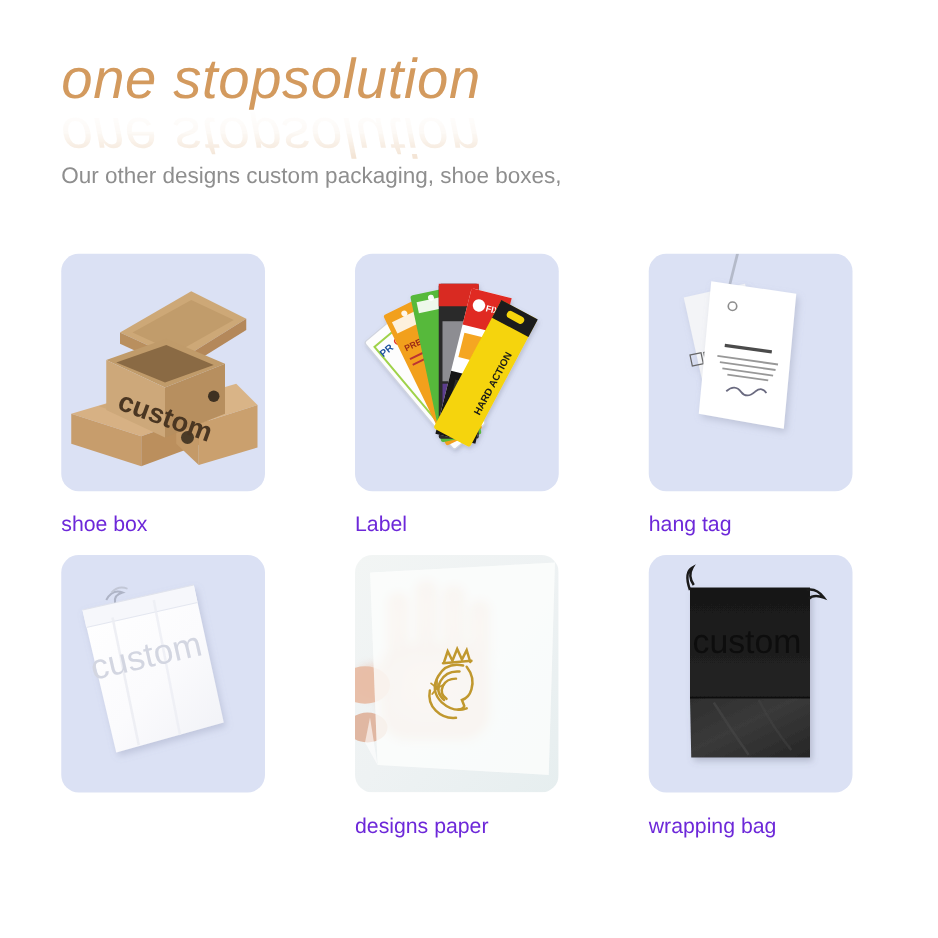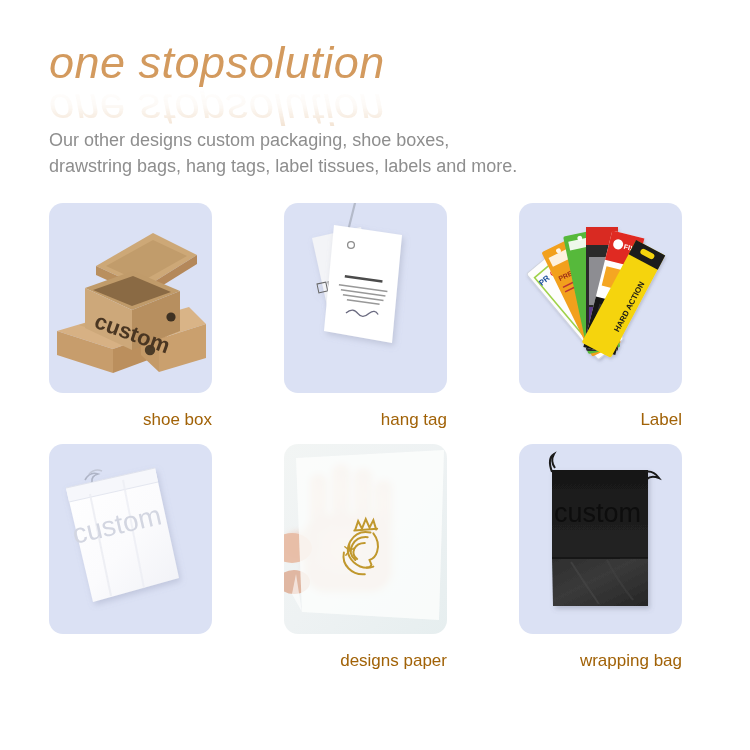--- a/index.html
+++ b/index.html
@@ -77,40 +77,39 @@
   .card-thumb {
     width: 163px;
     height: 190px;
     background: #dbe1f4;
     border-radius: 14px;
     position: relative;
     overflow: hidden;
   }
   .card-label {
     margin-top: 17px;
-    text-align: right;
+    text-align: left;
     font-size: 17px;
-    color: #a16207;
+    color: #6d28d9;
     font-weight: 400;
     line-height: 1.2;
   }
 
   svg { display: block; }
 </style>
 </head>
 <body>
 
 <div class="header">
   <div class="headline-wrap">
     <h1 class="headline">one stopsolution</h1>
     <div class="headline-reflection" aria-hidden="true">one stopsolution</div>
   </div>
   <p class="subtitle">
     <span class="line">Our other designs custom packaging, shoe boxes,</span>
-    <span class="line">drawstring bags, hang tags, label tissues, labels and more.</span>
   </p>
 </div>
 
 <div class="grid">
 
   <div class="card">
     <div class="card-thumb">
       <span>
         <svg width="163" height="190" viewBox="0 0 163 190">
 
@@ -141,60 +140,20 @@
             <polygon points="44,87 84,73 122,89 83,103" fill="#8a6a44"></polygon>
             <polygon points="36,85 36,125 83,147 83,107" fill="#cda87a"></polygon>
             <polygon points="83,107 83,147 131,128 131,88" fill="#b78f5f"></polygon>
             <circle cx="122" cy="114" r="4.6" fill="#3e3122"></circle>
             <text x="44" y="124" transform="rotate(20 44 124)" font-family="'Liberation Sans',sans-serif" font-size="22" font-weight="bold" fill="#4a3622">custom</text>
           </g>
         </svg>
       </span>
     </div>
     <div class="card-label">shoe box</div>
-  </div>
-
-  <div class="card">
-    <div class="card-thumb">
-      <span>
-        <svg width="163" height="190" viewBox="0 0 163 190">
-          <defs>
-            <filter id="tagShadow" x="-30%" y="-30%" width="180%" height="180%">
-              <feDropShadow dx="2" dy="3" stdDeviation="3" flood-color="#8a90a8" flood-opacity="0.35"></feDropShadow>
-            </filter>
-          </defs>
-
-          <path d="M72 -4 L64 28" stroke="#b4bac9" stroke-width="2.2" fill="none"></path>
-
-          <g filter="url(#tagShadow)">
-            <polygon points="28,35 77,24 92,95 44,107" fill="#f3f4f7"></polygon>
-            <rect x="33" y="81" width="9" height="9" transform="rotate(-12 33 81)" fill="none" stroke="#666" stroke-width="1"></rect>
-            <rect x="44" y="79" width="9" height="9" transform="rotate(-12 44 79)" fill="none" stroke="#666" stroke-width="1"></rect>
-            <rect x="55" y="77" width="9" height="9" transform="rotate(-12 55 77)" fill="none" stroke="#666" stroke-width="1"></rect>
-          </g>
-
-          <g filter="url(#tagShadow)">
-            <polygon points="50,22 118,32 108,140 40,128" fill="#ffffff"></polygon>
-            <circle cx="67" cy="42" r="3.4" fill="none" stroke="#8d8d8d" stroke-width="1.3"></circle>
-
-            <g fill="#2c2c2c" opacity="0.85">
-              <rect x="61" y="72" width="38" height="2.6" transform="rotate(8 61 72)"></rect>
-            </g>
-            <g fill="#5a5a5a" opacity="0.62">
-              <rect x="55" y="81" width="49" height="1.5" transform="rotate(8 55 81)"></rect>
-              <rect x="57" y="86" width="45" height="1.5" transform="rotate(8 57 86)"></rect>
-              <rect x="59" y="91" width="41" height="1.5" transform="rotate(8 59 91)"></rect>
-              <rect x="63" y="96" width="33" height="1.5" transform="rotate(8 63 96)"></rect>
-            </g>
-            <path d="M62 110 q6 -7 12 -1 q5 5 11 -2 q5 -5 9 0" stroke="#3a3a55" stroke-width="1.4" fill="none" opacity="0.75" transform="rotate(8 62 110)"></path>
-          </g>
-        </svg>
-      </span>
-    </div>
-    <div class="card-label">hang tag</div>
   </div>
 
   <div class="card">
     <div class="card-thumb">
       <span>
         <svg width="163" height="190" viewBox="0 0 163 190">
           <defs>
             <filter id="lblShadow" x="-30%" y="-30%" width="180%" height="180%">
               <feDropShadow dx="1" dy="2" stdDeviation="1.8" flood-color="#6a6f85" flood-opacity="0.3"></feDropShadow>
             </filter>
@@ -246,20 +205,60 @@
               <rect x="67" y="32" width="33" height="116" rx="2" fill="#f5d407"></rect>
               <rect x="67" y="32" width="33" height="16" fill="#1a1a1a"></rect>
               <rect x="76" y="36" width="15" height="6" rx="3" fill="#f5d407"></rect>
               <text x="95" y="122" transform="rotate(-90 95 122)" font-family="'Liberation Sans',sans-serif" font-size="8" font-weight="bold" fill="#1a1a1a">HARD ACTION</text>
             </g>
           </g>
         </svg>
       </span>
     </div>
     <div class="card-label">Label</div>
+  </div>
+
+  <div class="card">
+    <div class="card-thumb">
+      <span>
+        <svg width="163" height="190" viewBox="0 0 163 190">
+          <defs>
+            <filter id="tagShadow" x="-30%" y="-30%" width="180%" height="180%">
+              <feDropShadow dx="2" dy="3" stdDeviation="3" flood-color="#8a90a8" flood-opacity="0.35"></feDropShadow>
+            </filter>
+          </defs>
+
+          <path d="M72 -4 L64 28" stroke="#b4bac9" stroke-width="2.2" fill="none"></path>
+
+          <g filter="url(#tagShadow)">
+            <polygon points="28,35 77,24 92,95 44,107" fill="#f3f4f7"></polygon>
+            <rect x="33" y="81" width="9" height="9" transform="rotate(-12 33 81)" fill="none" stroke="#666" stroke-width="1"></rect>
+            <rect x="44" y="79" width="9" height="9" transform="rotate(-12 44 79)" fill="none" stroke="#666" stroke-width="1"></rect>
+            <rect x="55" y="77" width="9" height="9" transform="rotate(-12 55 77)" fill="none" stroke="#666" stroke-width="1"></rect>
+          </g>
+
+          <g filter="url(#tagShadow)">
+            <polygon points="50,22 118,32 108,140 40,128" fill="#ffffff"></polygon>
+            <circle cx="67" cy="42" r="3.4" fill="none" stroke="#8d8d8d" stroke-width="1.3"></circle>
+
+            <g fill="#2c2c2c" opacity="0.85">
+              <rect x="61" y="72" width="38" height="2.6" transform="rotate(8 61 72)"></rect>
+            </g>
+            <g fill="#5a5a5a" opacity="0.62">
+              <rect x="55" y="81" width="49" height="1.5" transform="rotate(8 55 81)"></rect>
+              <rect x="57" y="86" width="45" height="1.5" transform="rotate(8 57 86)"></rect>
+              <rect x="59" y="91" width="41" height="1.5" transform="rotate(8 59 91)"></rect>
+              <rect x="63" y="96" width="33" height="1.5" transform="rotate(8 63 96)"></rect>
+            </g>
+            <path d="M62 110 q6 -7 12 -1 q5 5 11 -2 q5 -5 9 0" stroke="#3a3a55" stroke-width="1.4" fill="none" opacity="0.75" transform="rotate(8 62 110)"></path>
+          </g>
+        </svg>
+      </span>
+    </div>
+    <div class="card-label">hang tag</div>
   </div>
 
   <div class="card">
     <div class="card-thumb">
       <span>
         <svg width="163" height="190" viewBox="0 0 163 190">
           <defs>
             <linearGradient id="dbGrad" x1="0" y1="0" x2="1" y2="1">
               <stop offset="0%" stop-color="#ffffff"></stop>
               <stop offset="55%" stop-color="#fbfbfd"></stop>

